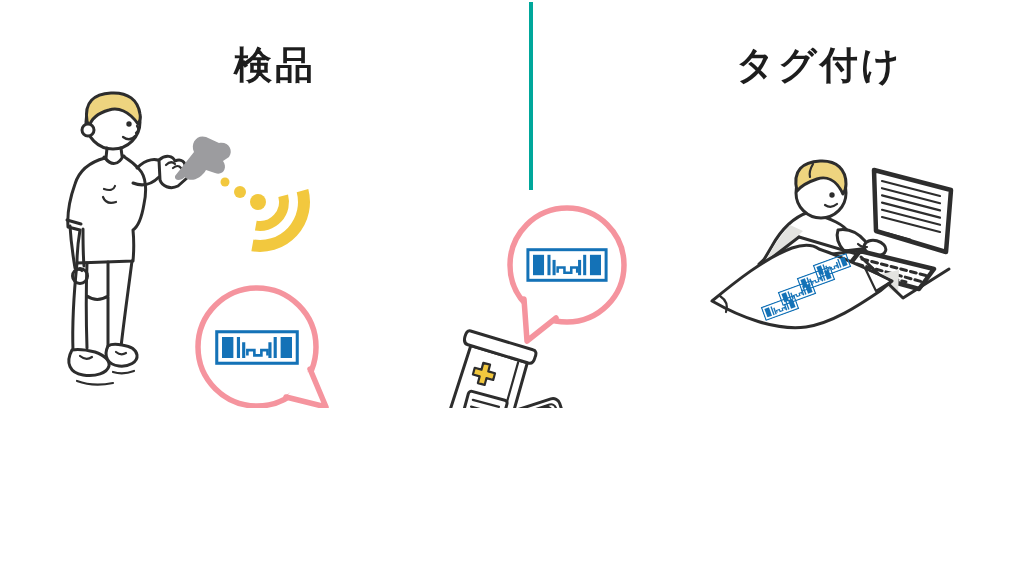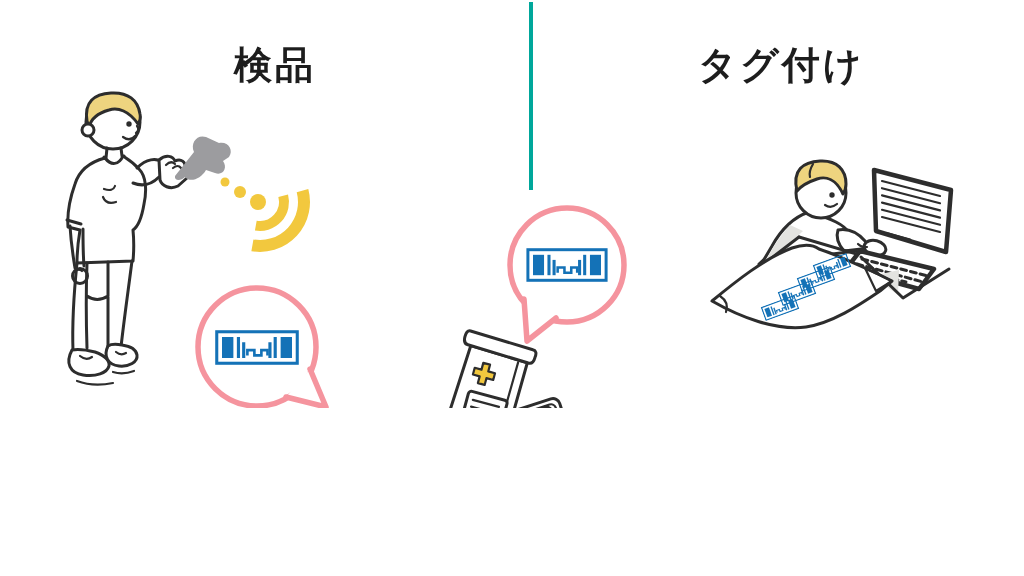--- a/index.html
+++ b/index.html
@@ -1,21 +1,21 @@
 <!DOCTYPE html>
 <html style="--bg: #ffffff; --outline: #2d2d2d; --pink: #f5949e; --blue: #1472b7; --yellow: #f2c83e; --teal: #00a79b; --gray_device: #9c9c9f; --gray_shade: #e3e3e0; --blond: #eed47f;"><head>
 <meta charset="utf-8">
 <style>
   html,body{margin:0;padding:0;background:#fff;}
   .canvas{position:relative;width:1024px;height:408px;background:var(--bg,#fff);overflow:hidden;
           font-family:Liberation Mono, monospace;margin-left:20px;}
   .canvas svg{position:absolute;left:0;top:0;}
   .title{position:absolute;font-size:38px;font-weight:bold;color:#1d1d1d;letter-spacing:3px;white-space:nowrap;}
   .title.left{left:214px;top:40px;}
-  .title.right{left:678px;top:40px;}
+  .title.right{left:716px;top:40px;}
   
   .ln{fill:none;stroke:var(--outline);stroke-width:3;stroke-linecap:round;stroke-linejoin:round;}
   .ln2{fill:none;stroke:var(--outline);stroke-width:2.2;stroke-linecap:round;stroke-linejoin:round;}
   .wh{fill:#fff;stroke:var(--outline);stroke-width:3;stroke-linecap:round;stroke-linejoin:round;}
   .wh4{fill:#fff;stroke:var(--outline);stroke-width:4.5;stroke-linecap:round;stroke-linejoin:round;}
   .shadef{fill:var(--gray_shade);stroke:none;}
   .blond{fill:var(--blond);stroke:var(--outline);stroke-width:3;stroke-linejoin:round;}
   .yel{fill:var(--yellow);stroke:none;}
   .yelo{fill:var(--yellow);stroke:var(--outline);stroke-width:2.2;stroke-linejoin:round;}
   .bubble{fill:#fff;stroke:var(--pink);stroke-width:5.5;stroke-linecap:round;stroke-linejoin:round;}

